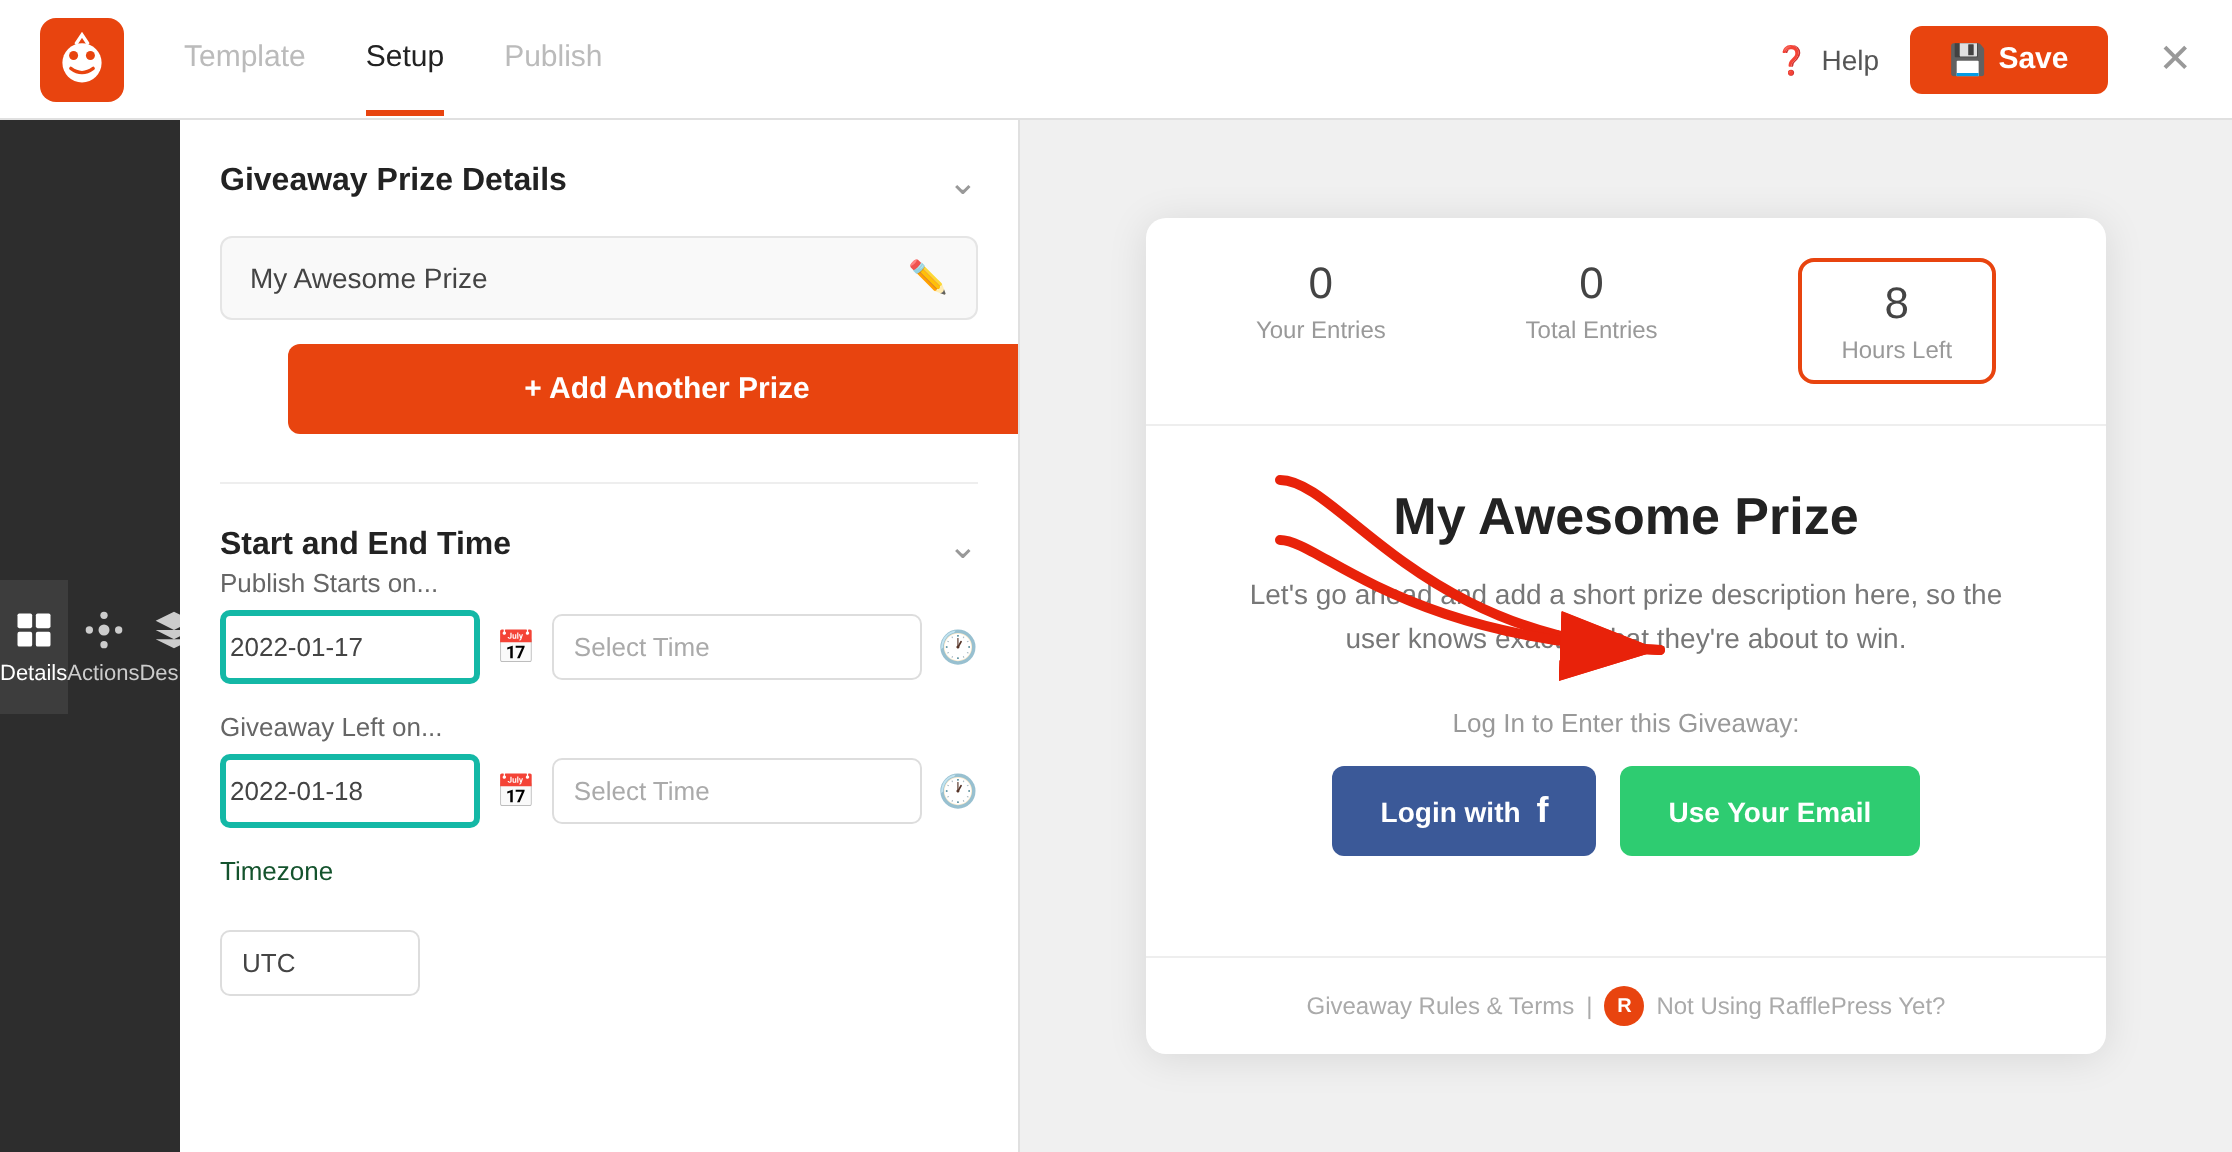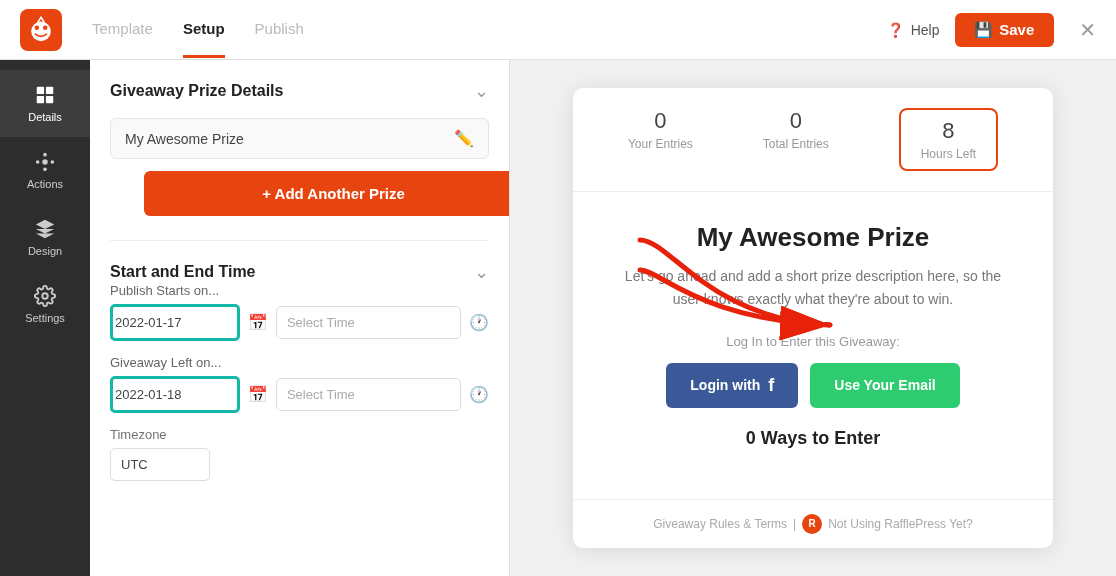--- a/index.html
+++ b/index.html
@@ -13,42 +13,42 @@
     .logo {
       width: 42px; height: 42px; background: #e8440f; border-radius: 8px;
       display: flex; align-items: center; justify-content: center; margin-right: 30px;
     }
     .logo svg { width: 28px; height: 28px; fill: white; }
     .nav-tabs { display: flex; gap: 30px; flex: 1; }
     .nav-tab {
       font-size: 15px; color: #999; cursor: pointer; padding: 18px 0;
       border-bottom: 3px solid transparent; position: relative;
     }
-    .nav-tab.active { color: #222; border-bottom-color: #e8440f; font-weight: 700; }
+    .nav-tab.active { color: #222; border-bottom-color: #e8440f; font-weight: 400; }
     .nav-tab.inactive { color: #bbb; }
     .top-bar-actions { display: flex; align-items: center; gap: 15px; margin-left: auto; }
     .help-btn {
       display: flex; align-items: center; gap: 6px; color: #555; font-size: 14px;
       cursor: pointer; background: none; border: none;
     }
     .save-btn {
       background: #e8440f; color: white; border: none; border-radius: 6px;
       padding: 8px 20px; font-size: 15px; font-weight: 600; cursor: pointer;
       display: flex; align-items: center; gap: 6px;
     }
     .close-btn {
       background: none; border: none; font-size: 20px; color: #999; cursor: pointer; margin-left: 10px;
     }
 
     
     .main { display: flex; flex: 1; overflow: hidden; }
 
     
     .sidebar {
-      width: 90px; background: #2d2d2d; display: flex; flex-direction: column;
+      width: 90px; background: #2d2d2d; display: flex; flex-direction: row;
       align-items: center; padding-top: 10px; flex-shrink: 0;
     }
     .sidebar-item {
       display: flex; flex-direction: column; align-items: center; gap: 5px;
       padding: 14px 0; width: 100%; cursor: pointer; color: #ccc; font-size: 11px;
     }
     .sidebar-item.active { color: #fff; background: #3d3d3d; }
     .sidebar-item svg { width: 22px; height: 22px; fill: currentColor; }
 
     
@@ -94,21 +94,21 @@
       font-size: 13px; color: #444; width: 130px;
     }
     .date-icon { color: #aaa; cursor: pointer; font-size: 16px; }
     .time-select {
       border: 1px solid #ddd; border-radius: 5px; padding: 8px 10px;
       font-size: 13px; color: #aaa; flex: 1; cursor: pointer;
     }
     .time-icon { color: #aaa; font-size: 16px; }
 
     .timezone-row { margin-top: 14px; }
-    .timezone-label { font-size: 13px; color: #737373; margin-bottom: 6px; }
+    .timezone-label { font-size: 13px; color: #14532d; margin-bottom: 22px; }
     .timezone-input {
       border: 1px solid #ddd; border-radius: 5px; padding: 8px 10px;
       font-size: 13px; color: #444; width: 100px;
     }
 
     
     .right-panel {
       flex: 1; background: #f0f0f0; display: flex; align-items: center; justify-content: center; padding: 20px;
       overflow: hidden; position: relative;
     }
@@ -310,21 +310,20 @@
         <div class="login-label">Log In to Enter this Giveaway:</div>
         <div class="login-buttons">
           <button class="fb-btn">
             <span>Login with</span>
             <span style="font-size:18px;">f</span>
           </button>
           <button class="email-btn">
             <span>Use Your Email</span>
           </button>
         </div>
-        <div class="ways-to-enter">0 Ways to Enter</div>
       </div>
 
       <div class="preview-footer">
         <a href="#" class="footer-link">Giveaway Rules &amp; Terms</a>
         <span>|</span>
         <span class="footer-logo" style="color:white;font-size:10px;font-weight:bold;">R</span>
         <a href="#" class="footer-link">Not Using RafflePress Yet?</a>
       </div>
     </div>
   </div>

